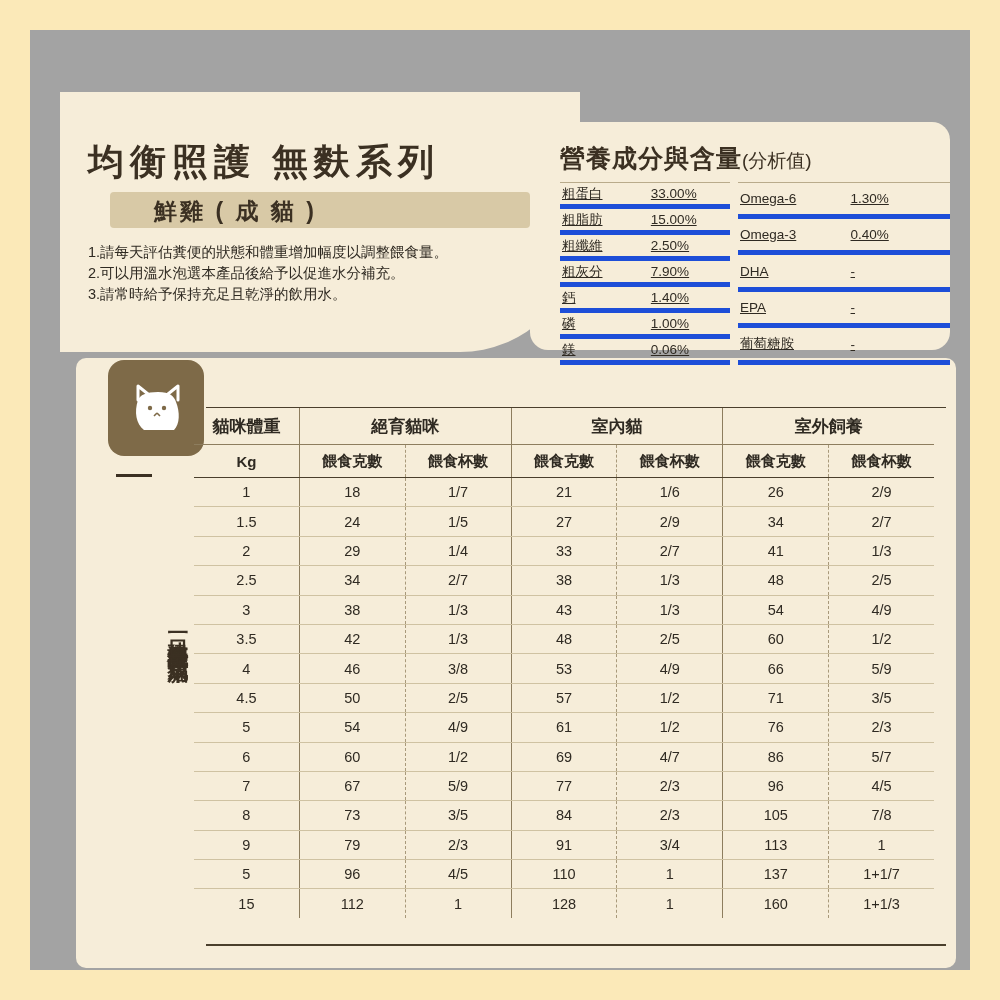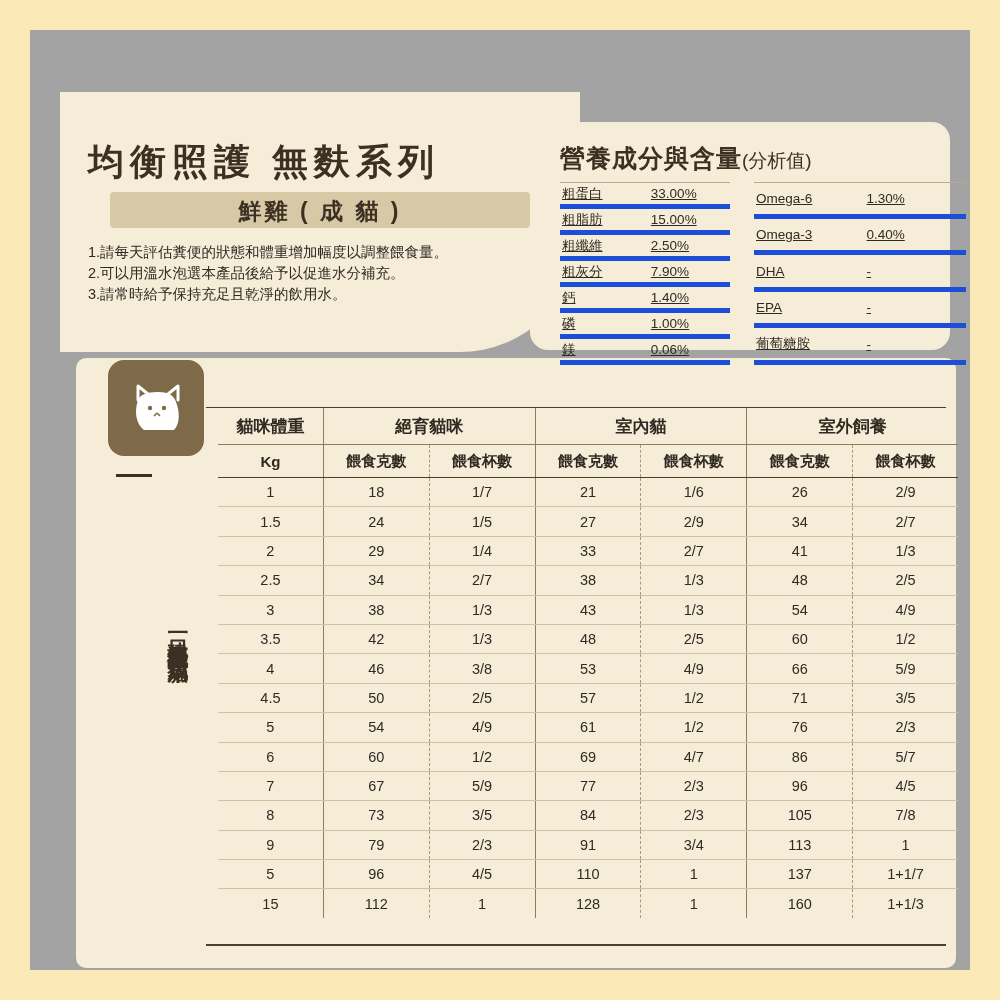--- a/index.html
+++ b/index.html
@@ -69,25 +69,25 @@
     width: 420px;
     height: 36px;
     background: #d8c9a6;
     border-radius: 4px;
   }
   .subtitle-text {
     position: absolute;
     left: 80px;
     top: 166px;
     width: 420px;
-    text-align: center;
     font-size: 23px;
     font-weight: bold;
     letter-spacing: 3px;
     color: #3b3022;
+    padding-left: 44px;
   }
   .notes {
     position: absolute;
     left: 58px;
     top: 212px;
     font-size: 14.5px;
     line-height: 21px;
     color: #2f2a22;
   }
   .notes div { white-space: nowrap; }
@@ -122,21 +122,21 @@
   }
   table.nutr td {
     border-bottom: 5px solid #1d4ed8;
     padding: 1px 6px 1px 2px;
     height: 19px;
     white-space: nowrap;
     text-decoration: underline;
   }
   table.nutr tr:first-child td { border-top: 1px solid #b9ab8b; }
   .nutr-left { width: 170px; }
-  .nutr-right { width: 212px; margin-left: 24px; }
+  .nutr-right { width: 212px; margin-left: 8px; }
   .nutr-left td.k { width: 88px; }
   .nutr-left td.v { width: 78px; }
   .nutr-right td.k { width: 108px; }
   .nutr-right td.v { width: 100px; }
   .two-line { line-height: 14px; font-size: 12.5px; }
 
   
   .cat-tab {
     position: absolute;
     left: 78px;
@@ -166,21 +166,21 @@
     left: 86px;
     top: 444px;
     width: 36px;
     height: 3px;
     background: #3b3022;
   }
 
   
   .main-table-wrap {
     position: absolute;
-    left: 188px;
+    left: 164px;
     top: 378px;
     width: 740px;
   }
   table.feed {
     border-collapse: collapse;
     width: 740px;
     font-size: 14.5px;
     color: #2f2a22;
   }
   table.feed th, table.feed td {

